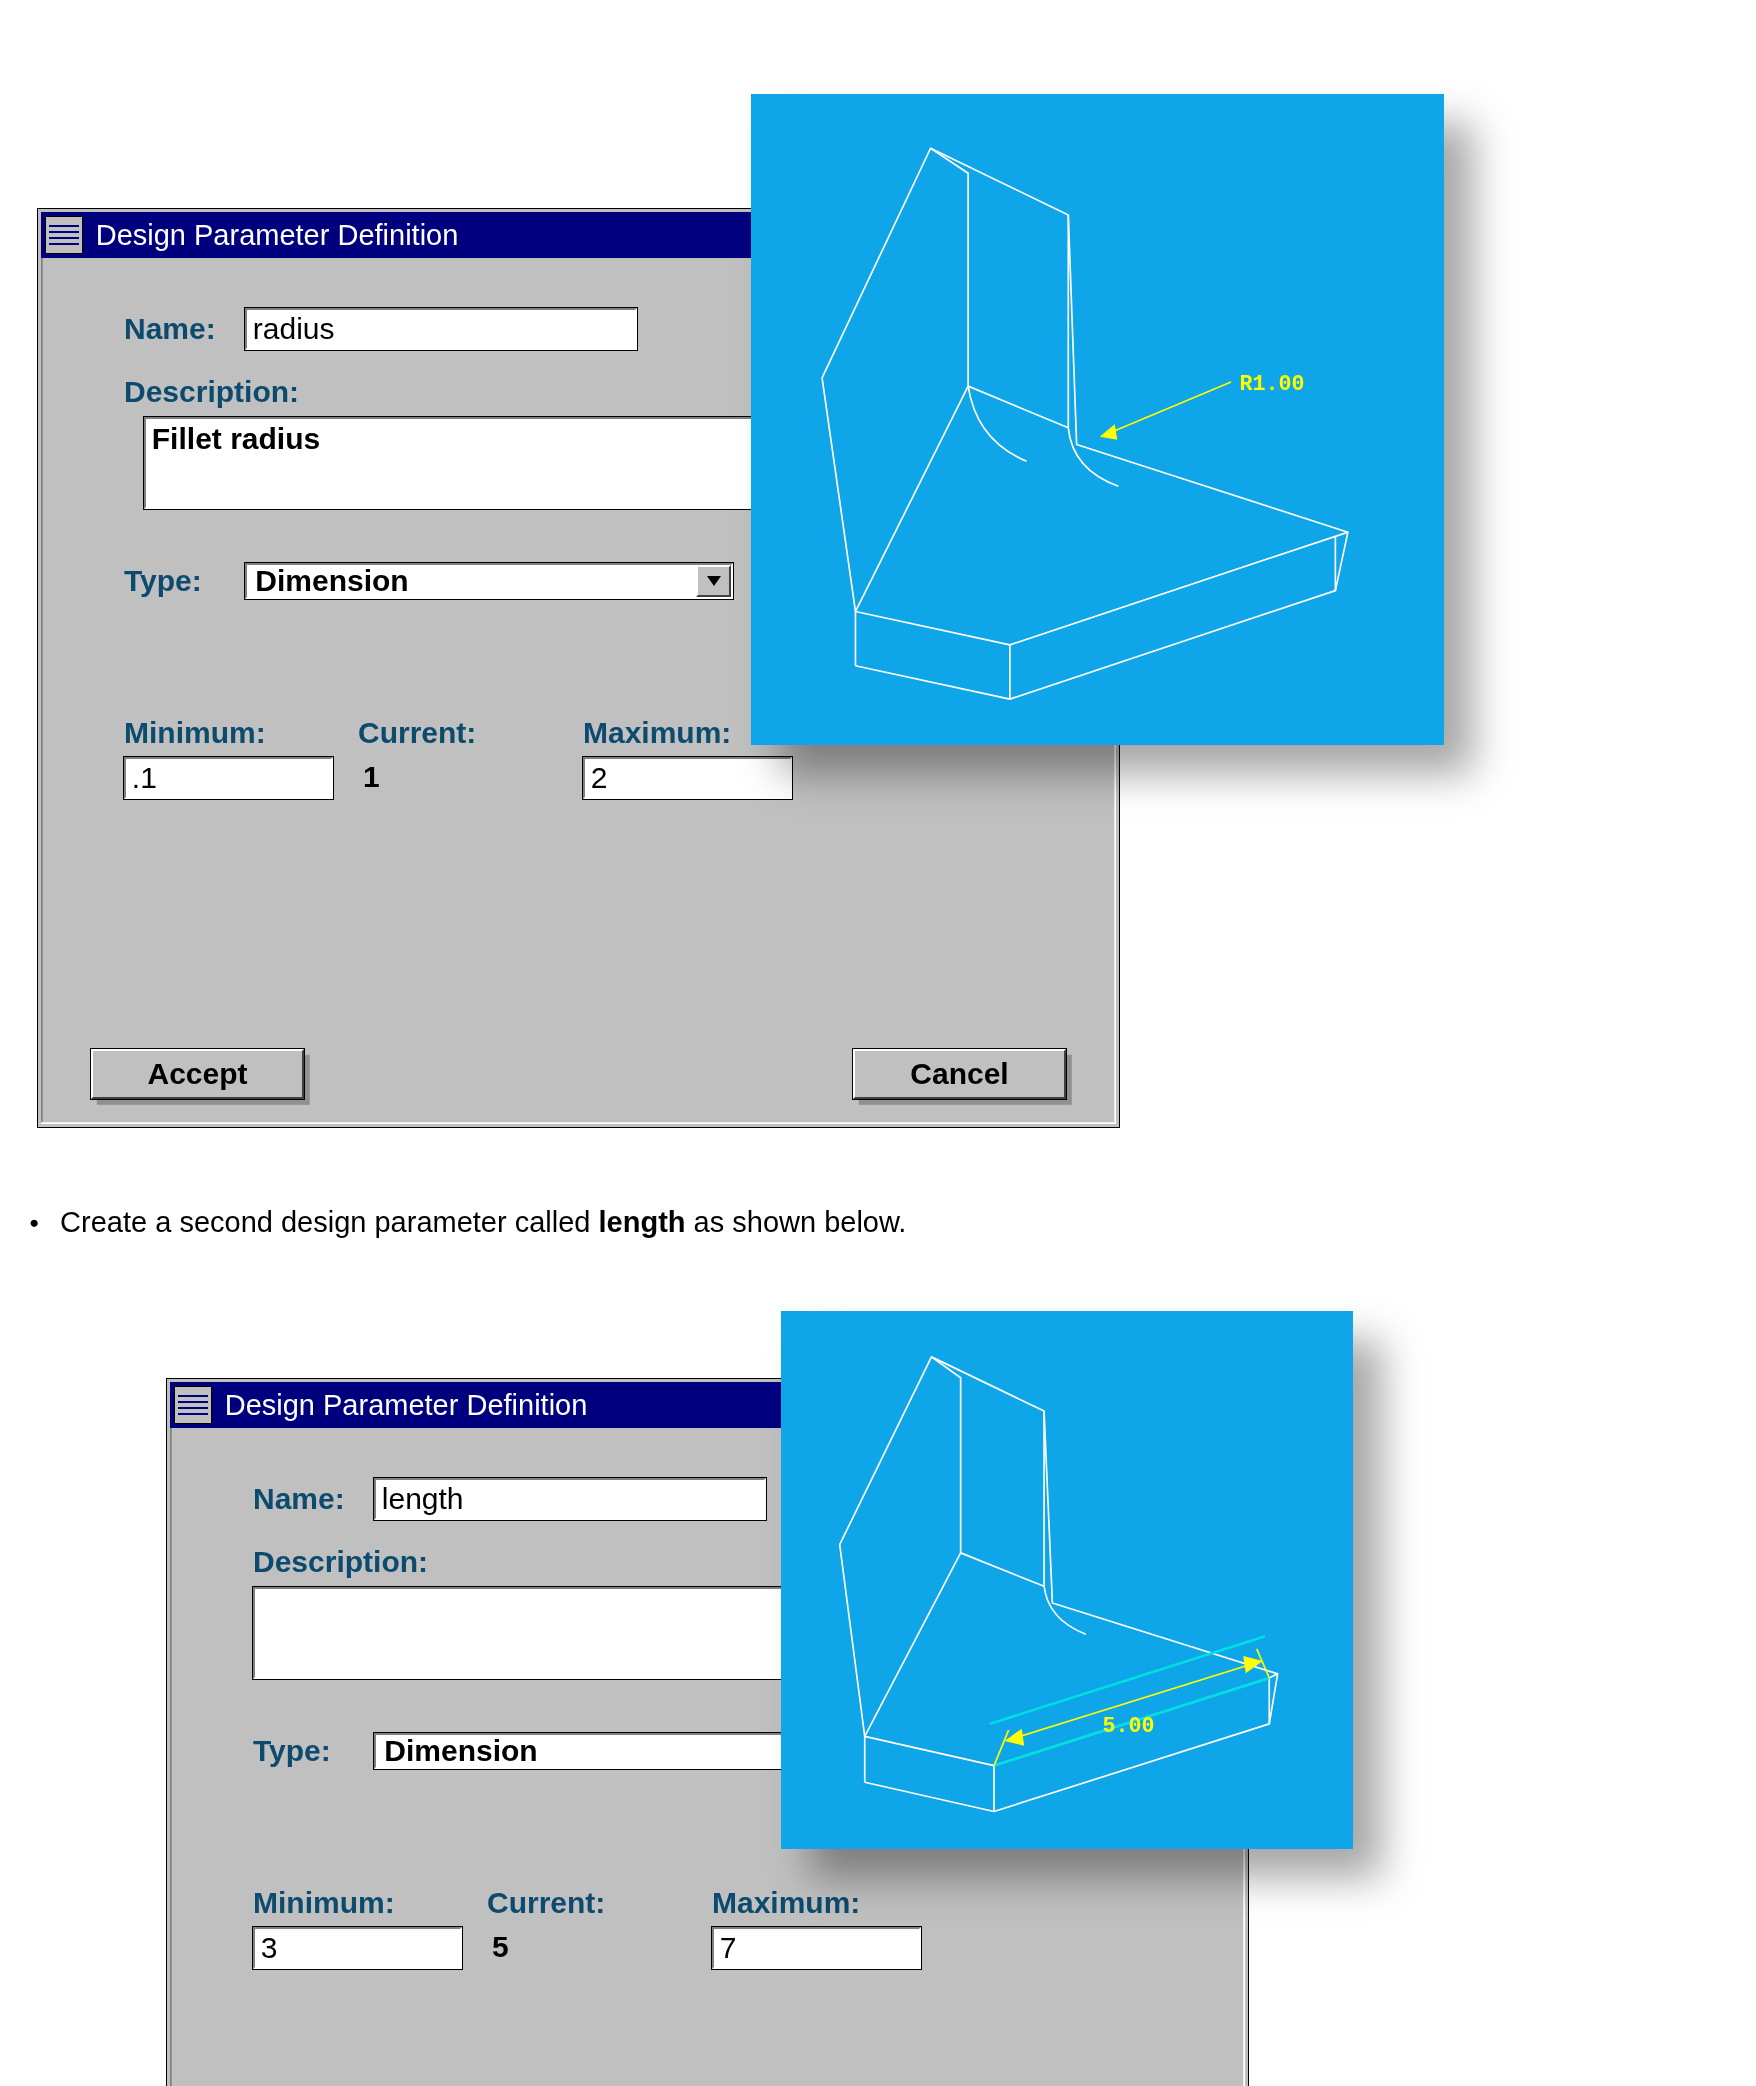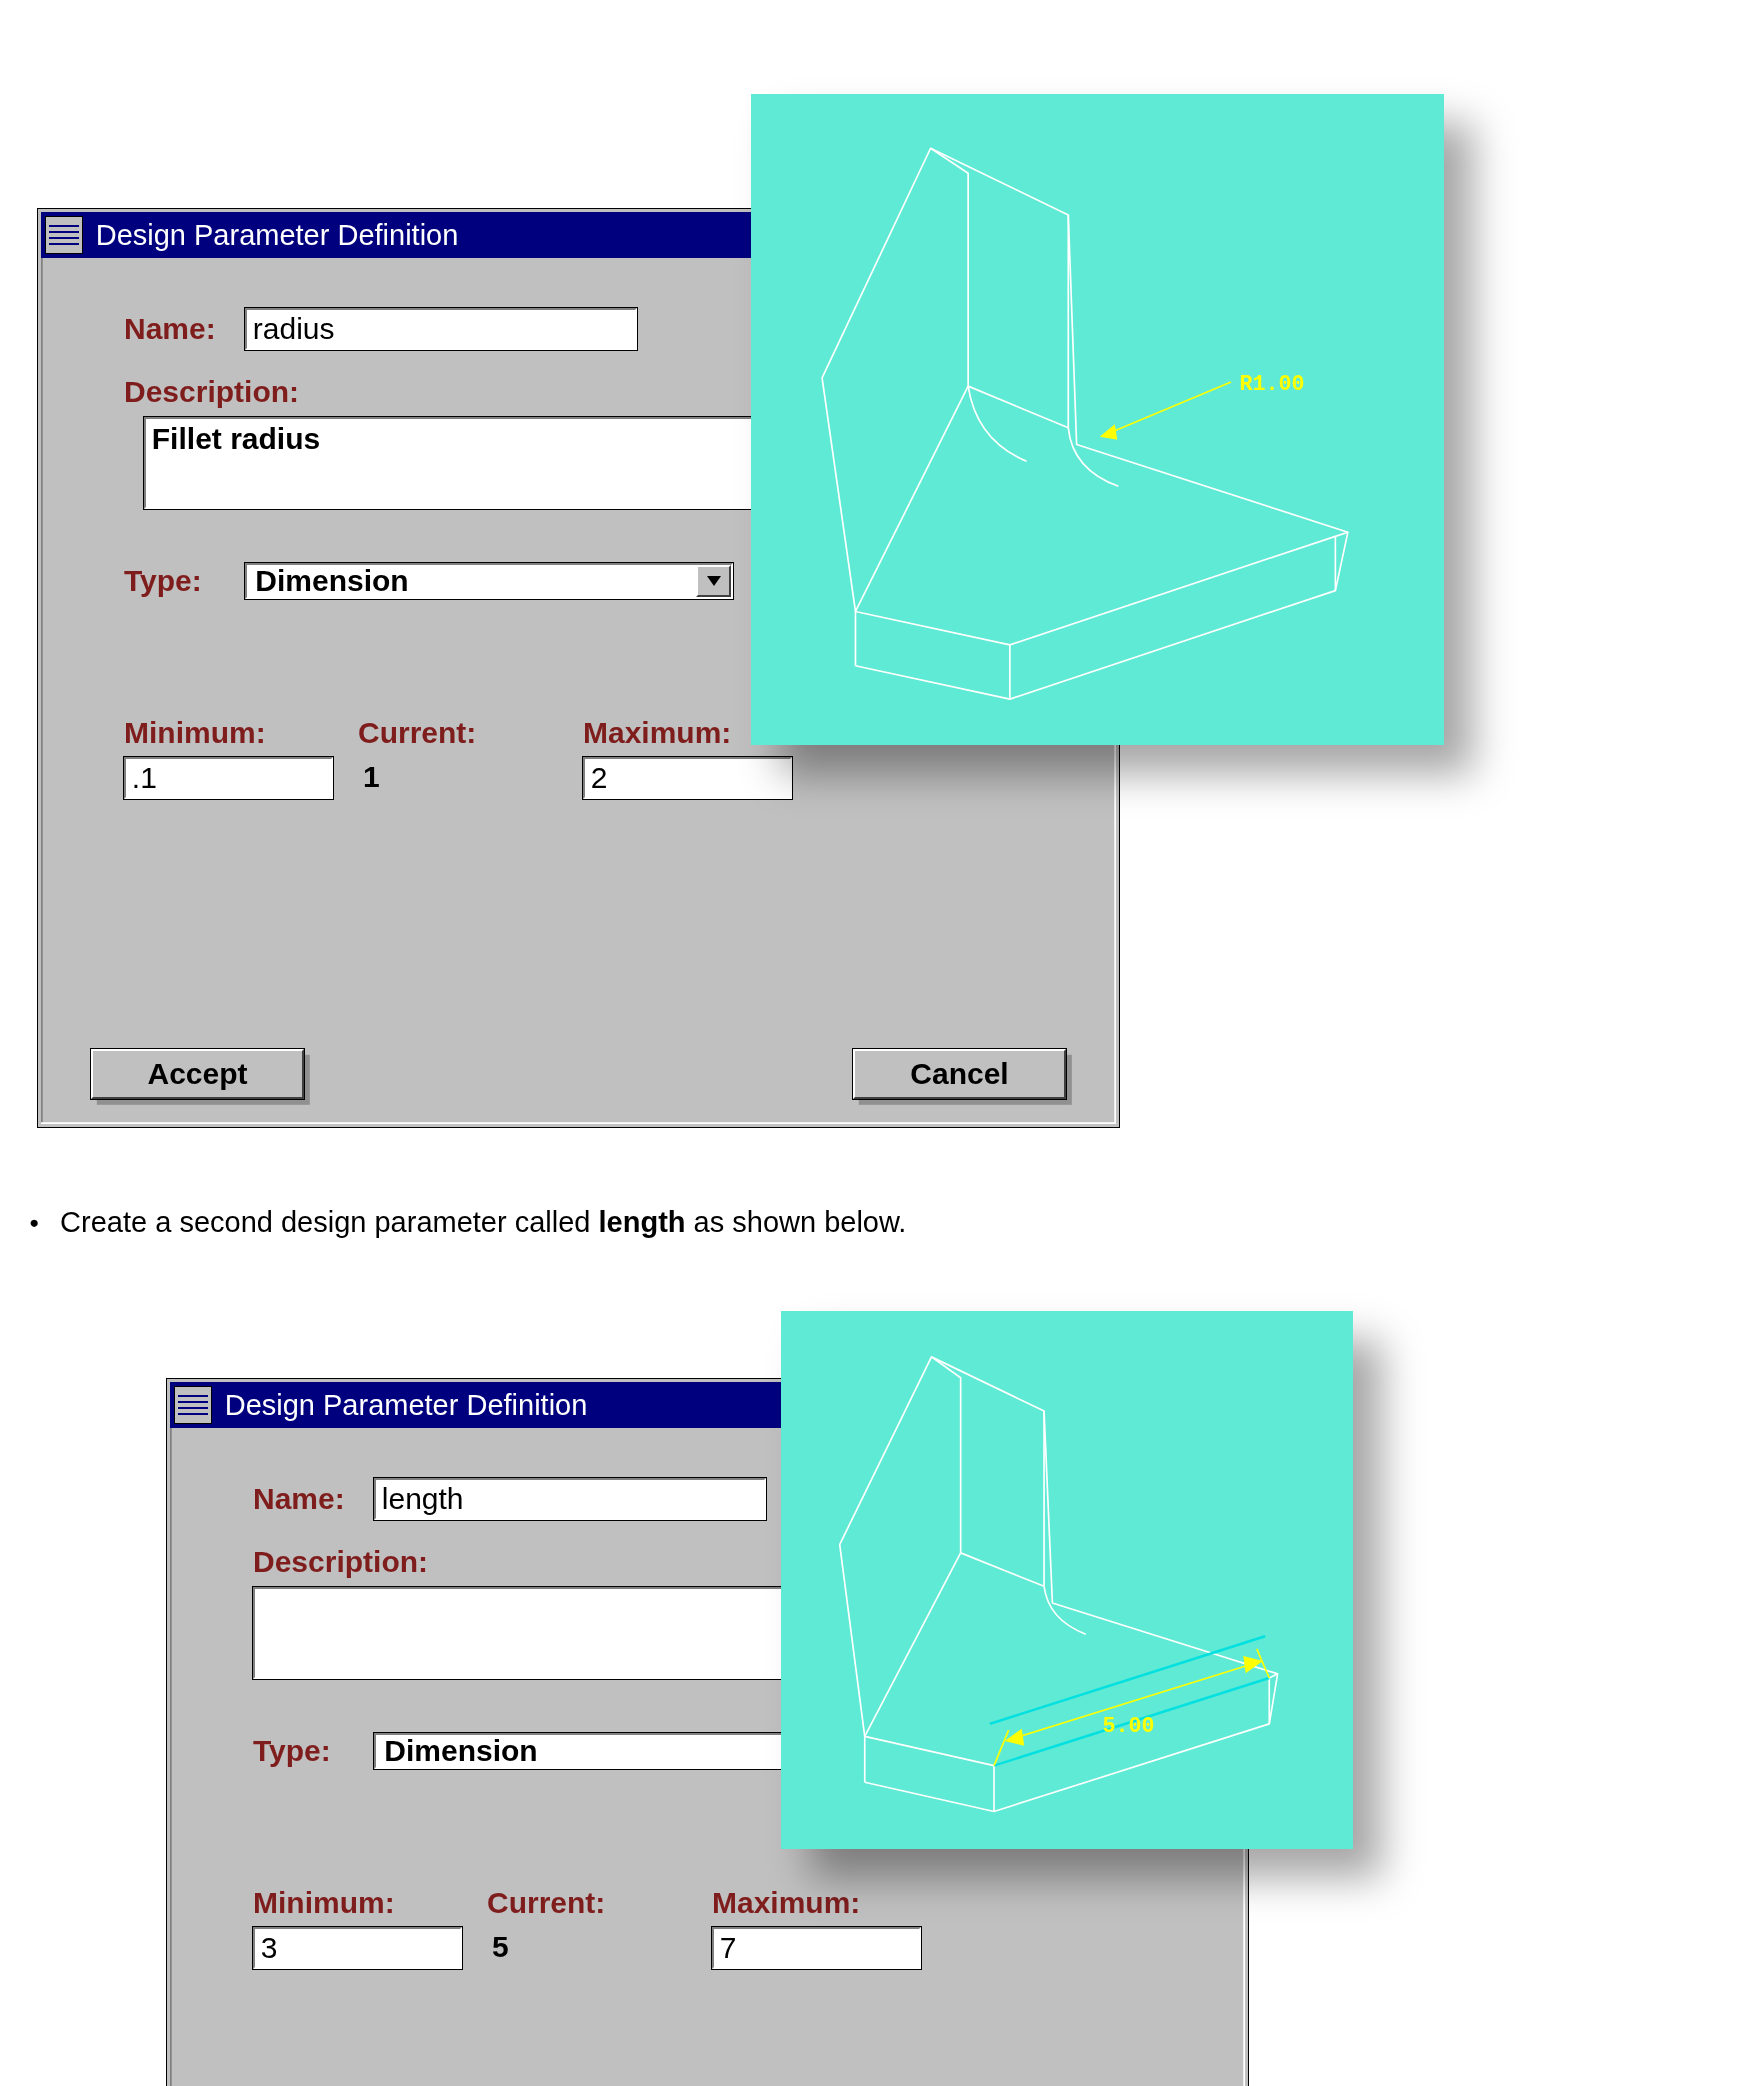--- a/index.html
+++ b/index.html
@@ -54,21 +54,21 @@
     .dlg-body {
       padding: 50px 67px 16.7px 83px;
       position: relative;
       height: calc(100% - 46px);
     }
 
     .row { display: flex; align-items: center; margin-bottom: 12.5px; }
     .lbl {
       font-size: 30px;
       font-weight: bold;
-      color: #7f1d1d;
+      color: #0c4a6e;
     }
     .lbl.name { width: 121px; }
 
     .txt {
       font-family: Arial, sans-serif;
       font-size: 30px;
       background: #ffffff;
       border-top: 2.5px solid #808080;
       border-left: 2.5px solid #808080;
       border-right: 2.5px solid #ffffff;
@@ -127,21 +127,21 @@
       box-shadow: 5.8px 5.8px 0 rgba(0,0,0,.25);
     }
     .btn-row {
       position: absolute; bottom: 25px; left: 50px; right: 50px;
       display: flex; justify-content: space-between;
     }
 
     
     .preview {
       position: absolute;
-      background: #5eead4;
+      background: #0ea5e9;
       box-shadow: 29px 29px 38px rgba(0,0,0,.35);
     }
     .preview svg { width: 100%; height: 100%; display: block; }
 
     .dim-lbl {
       fill: #ffff00;
       font-family: "Courier New", monospace;
       font-size: 52px;
       font-weight: bold;
     }

